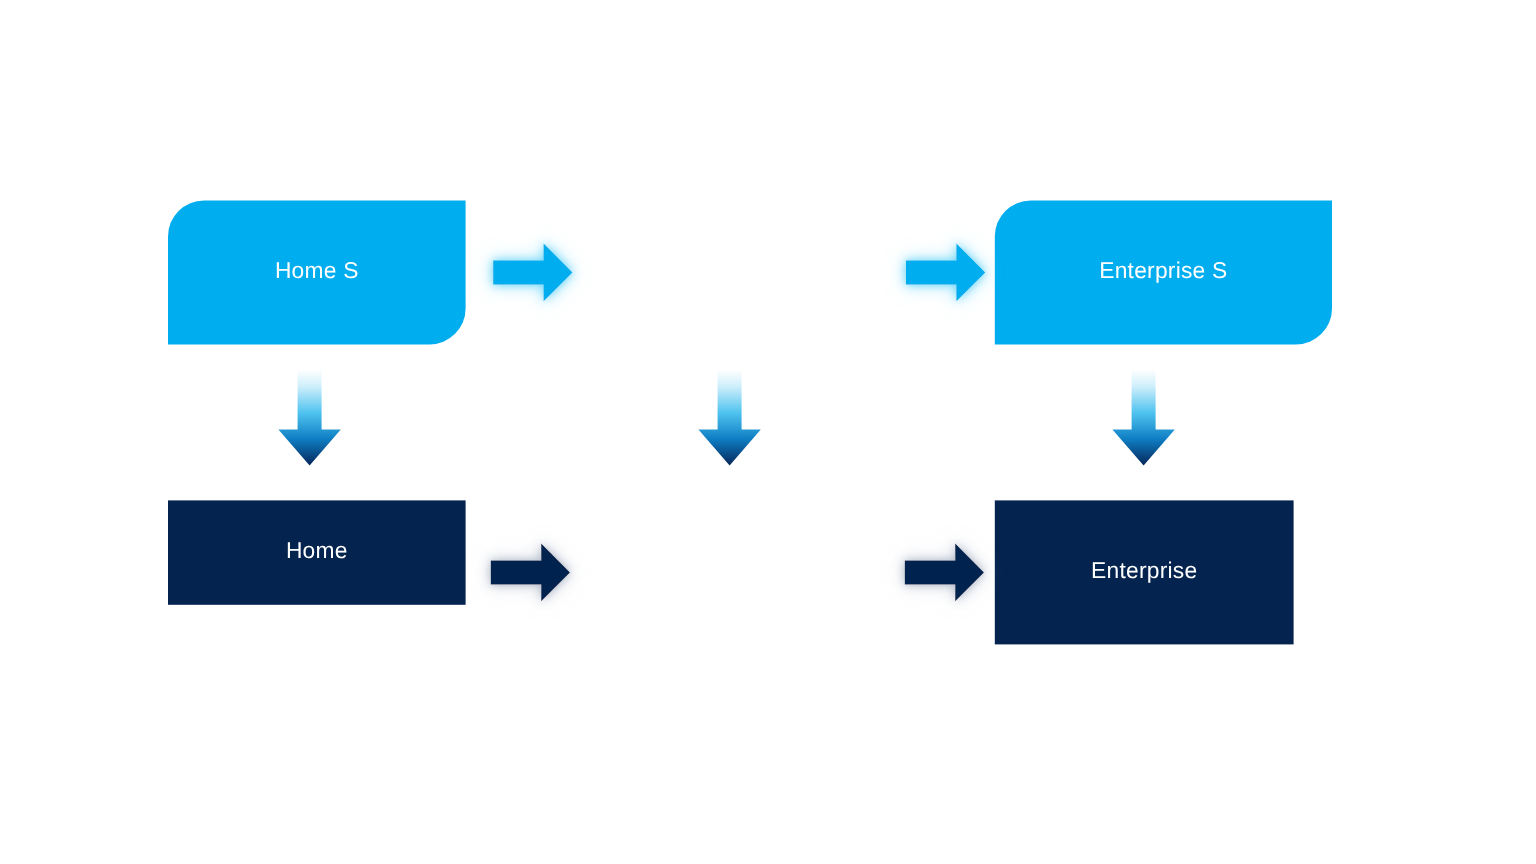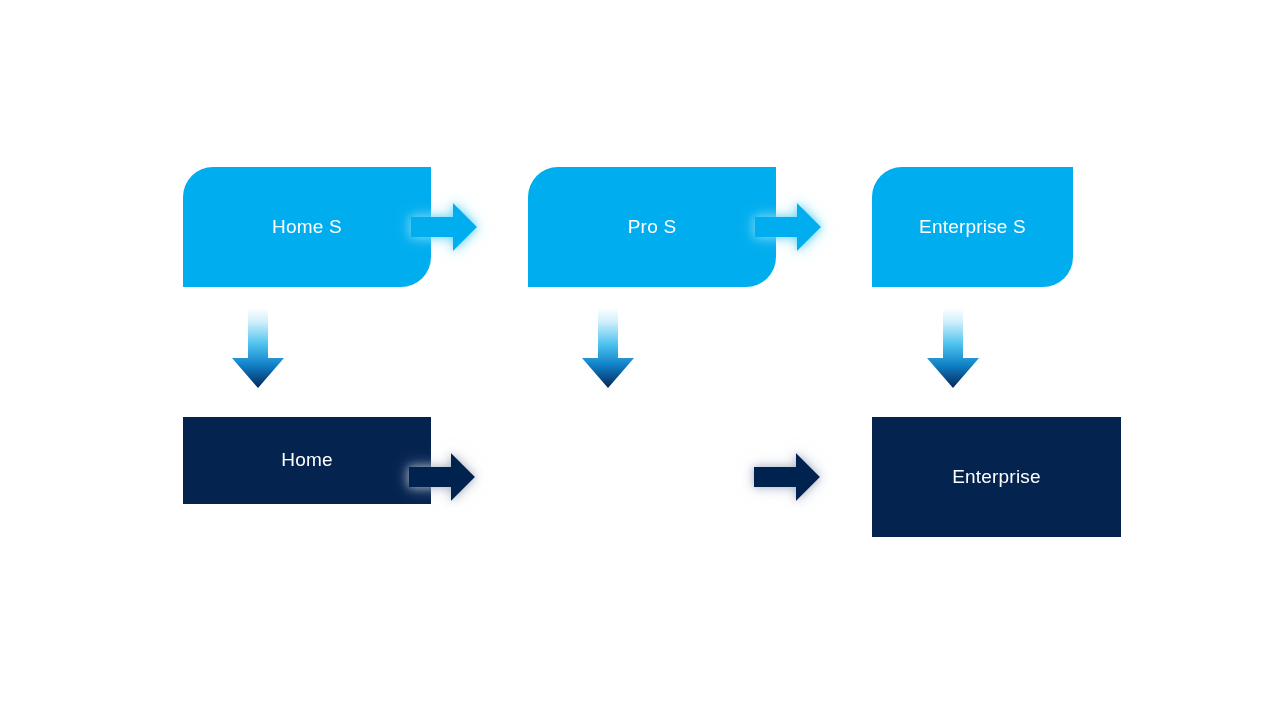--- a/index.html
+++ b/index.html
@@ -29,21 +29,20 @@
     align-items: center;
     justify-content: center;
     box-sizing: border-box;
     color: #ffffff;
     font-size: 19px;
     font-weight: 400;
     letter-spacing: 0.2px;
     line-height: 1.2;
     text-align: center;
     user-select: none;
-    margin-left: 43px;
   }
 
   
   .node.tier-top {
     background: #00ADEE;
     border-radius: 30px 0 30px 0;
   }
 
   
   .node.tier-bottom {
@@ -106,25 +105,22 @@
         <feDropShadow dx="0" dy="0" stdDeviation="4" flood-color="#9FAABE" flood-opacity="0.85"></feDropShadow>
         <feDropShadow dx="0" dy="0" stdDeviation="7" flood-color="#C3CBD8" flood-opacity="0.55"></feDropShadow>
       </filter>
     </defs>
   </svg>
 
   <div class="node tier-top" style="left:140px; top:167px; width:248px; height:120px;">
     <span class="node-label">Home S</span>
   </div>
 
-  <div class="node tier-top" style="left:485px; top:167px; width:248px; height:120px;">
-    <span class="node-label">Pro S</span>
-  </div>
 
-  <div class="node tier-top" style="left:829px; top:167px; width:201px; height:120px;">
+  <div class="node tier-top" style="left:829px; top:167px; width:281px; height:120px;">
     <span class="node-label">Enterprise S</span>
   </div>
 
   <div class="h-arrow" style="left:409px; top:199px;">
     <svg viewBox="0 0 70 56" preserveAspectRatio="none">
       <path d="M2,18 L44,18 L44,4 L68,28 L44,52 L44,38 L2,38 Z" fill="#00ADEE" filter="url(#glowCyan)"></path>
     </svg>
   </div>
 
   <div class="h-arrow" style="left:753px; top:199px;">

